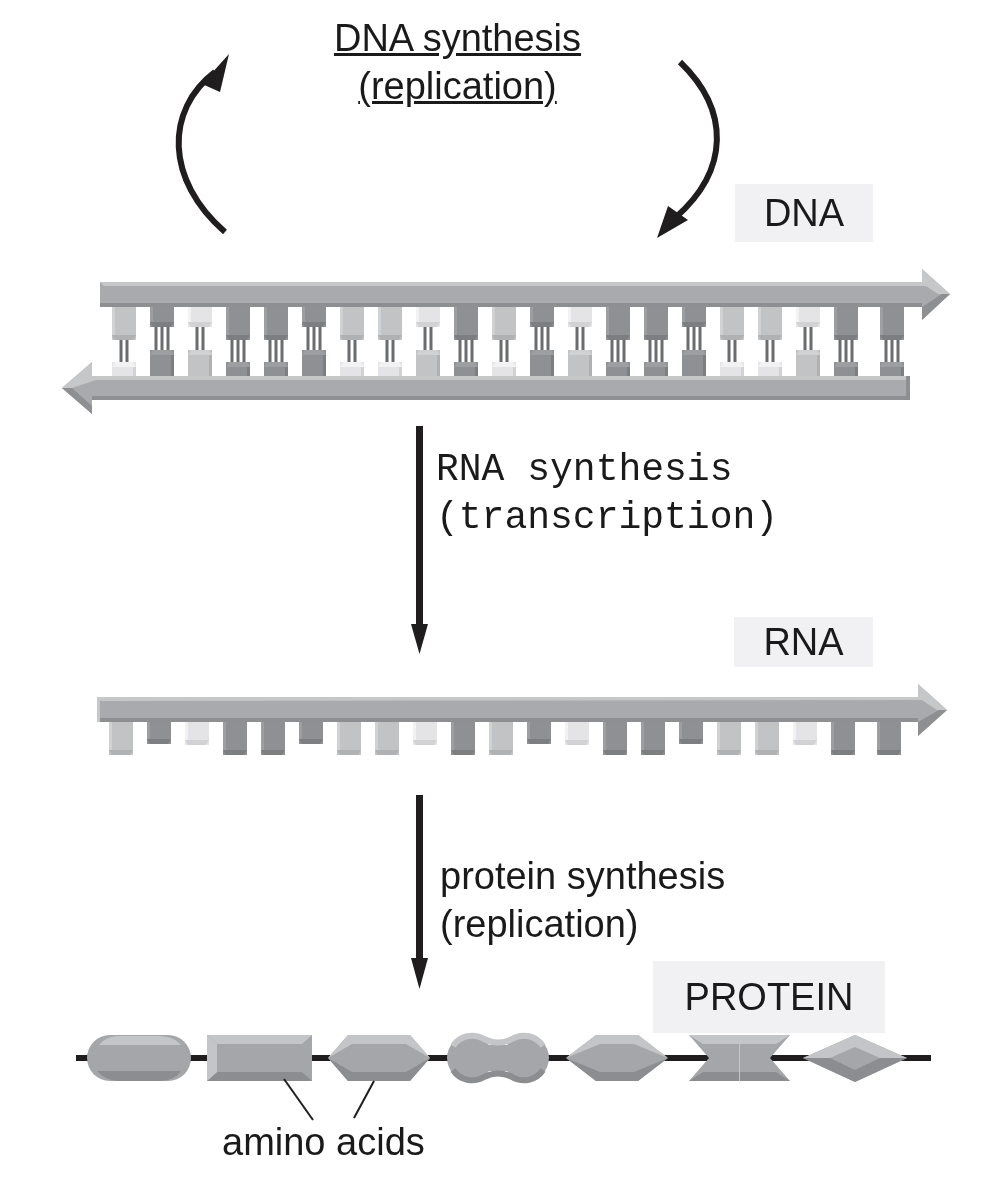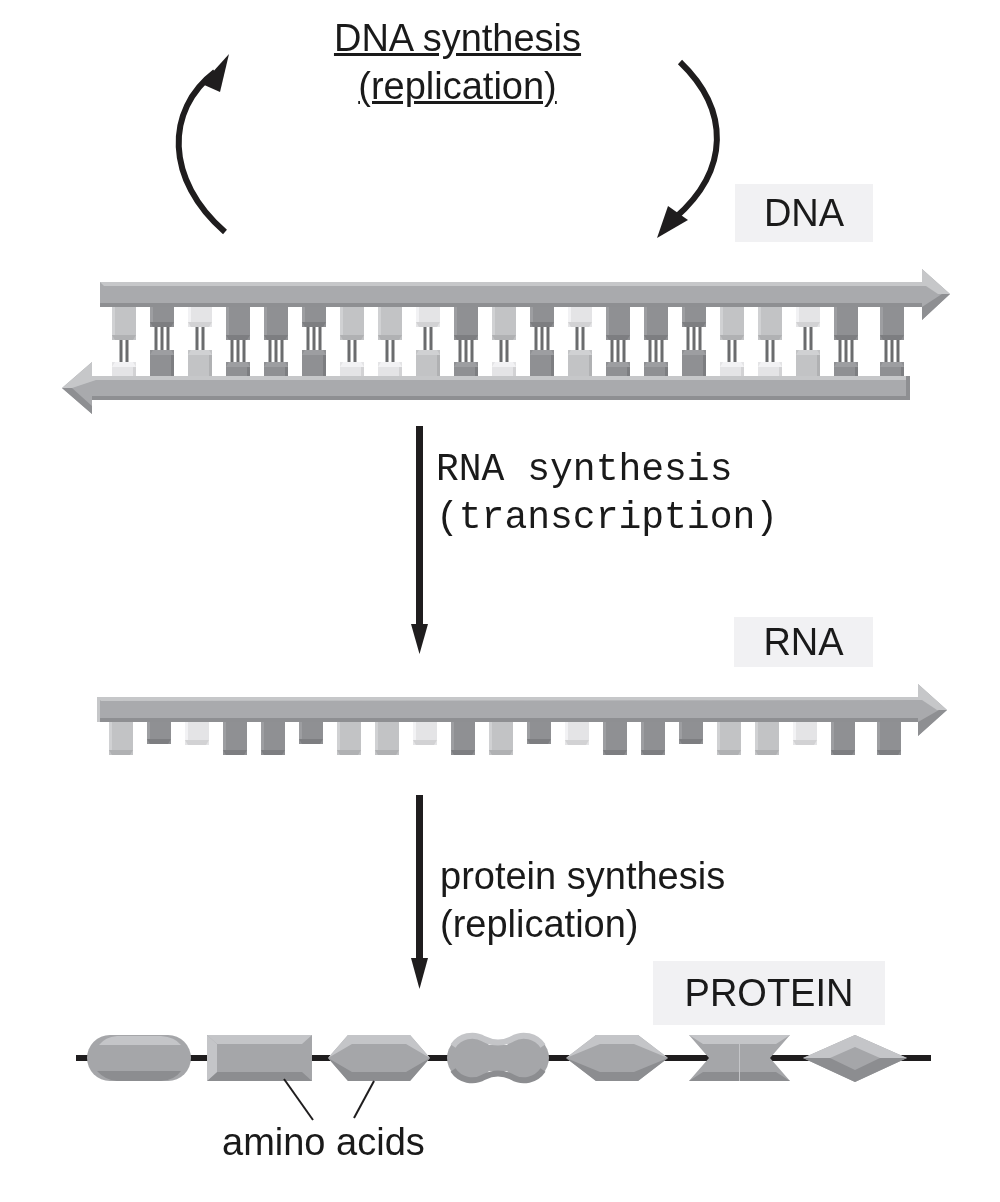--- a/index.html
+++ b/index.html
@@ -535,15 +535,15 @@
   <div>(transcription)</div>
 </div>
 
 <div class="tag" style="left:734px; top:617px; width:139px; height:50px;">RNA</div>
 
 <div class="label" style="left:440px; top:852px;">
   <div>protein synthesis</div>
   <div>(replication)</div>
 </div>
 
-<div class="tag" style="left:653px; top:961px; width:232px; height:64px;">PROTEIN</div>
+<div class="tag" style="left:653px; top:961px; width:232px; height:72px;">PROTEIN</div>
 
 <div class="label" style="left:222px; top:1118px;">amino acids</div>
 
 </body></html>

